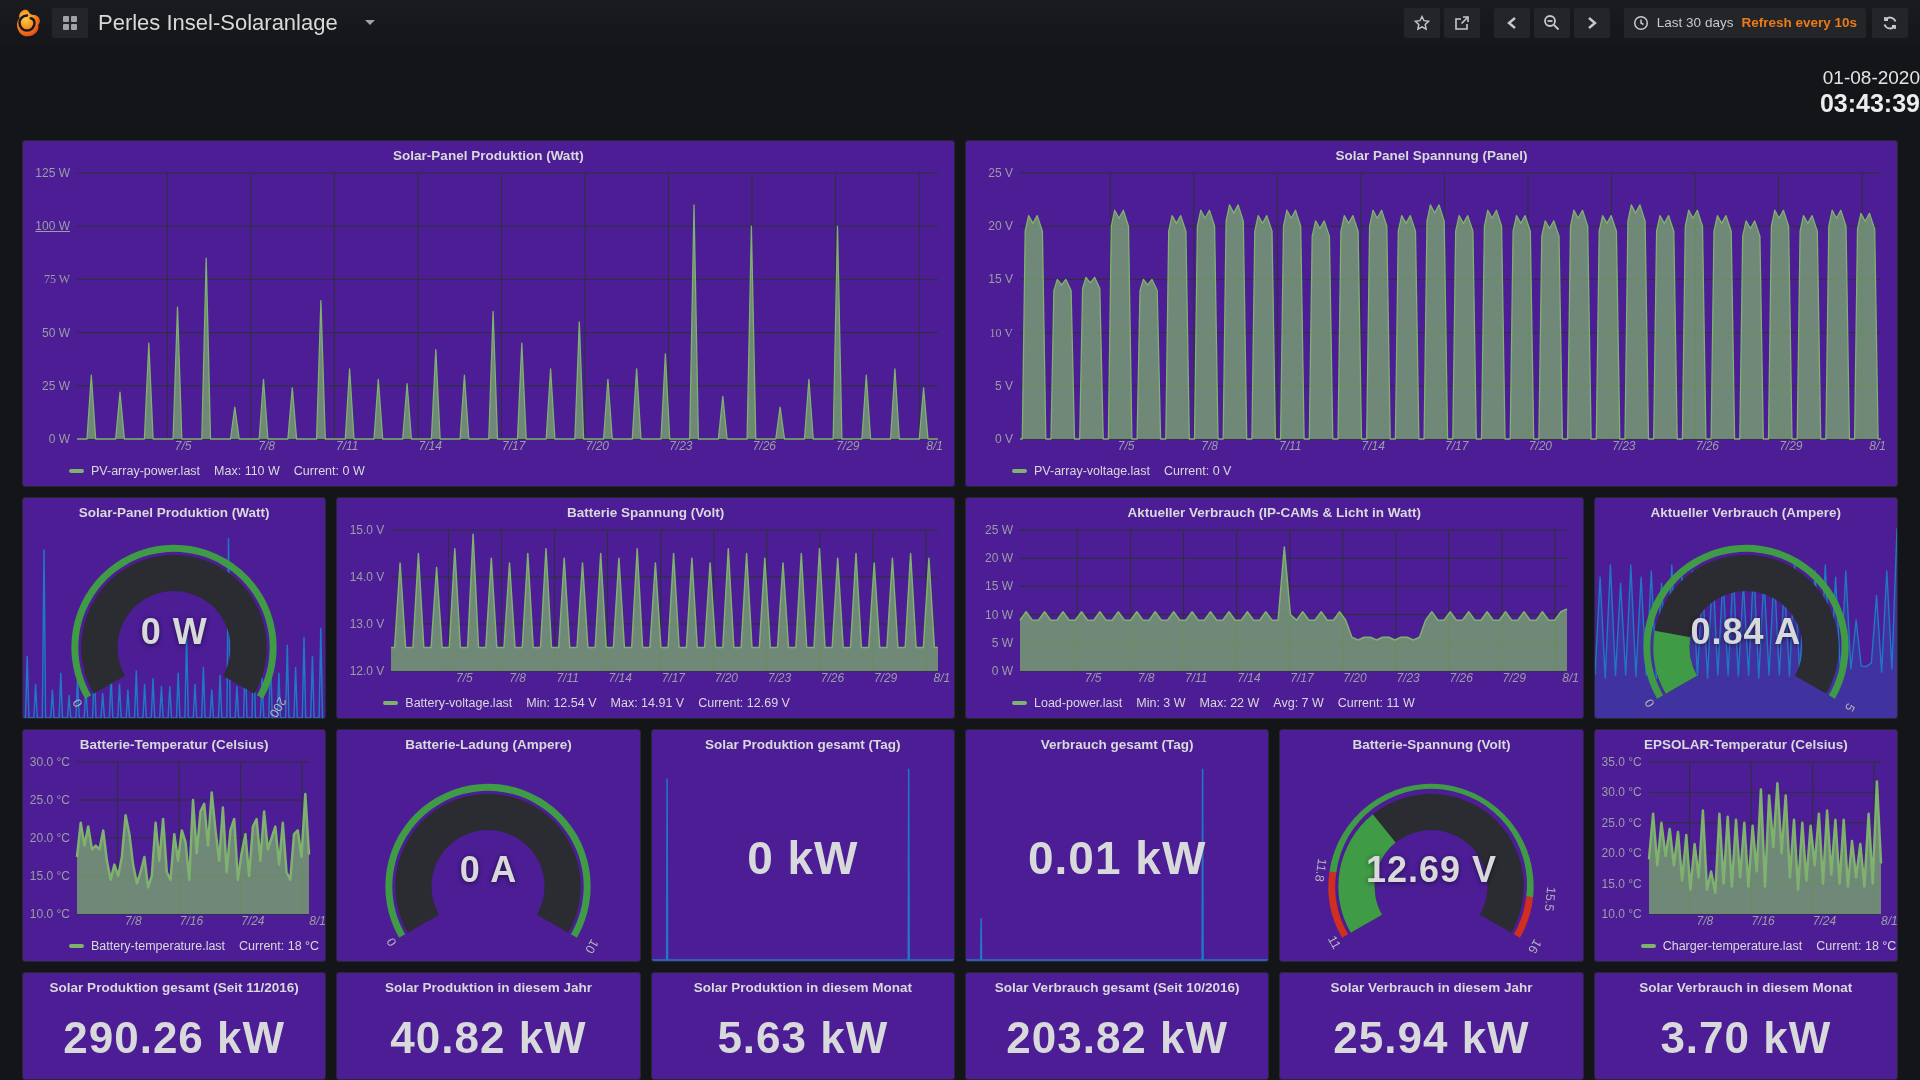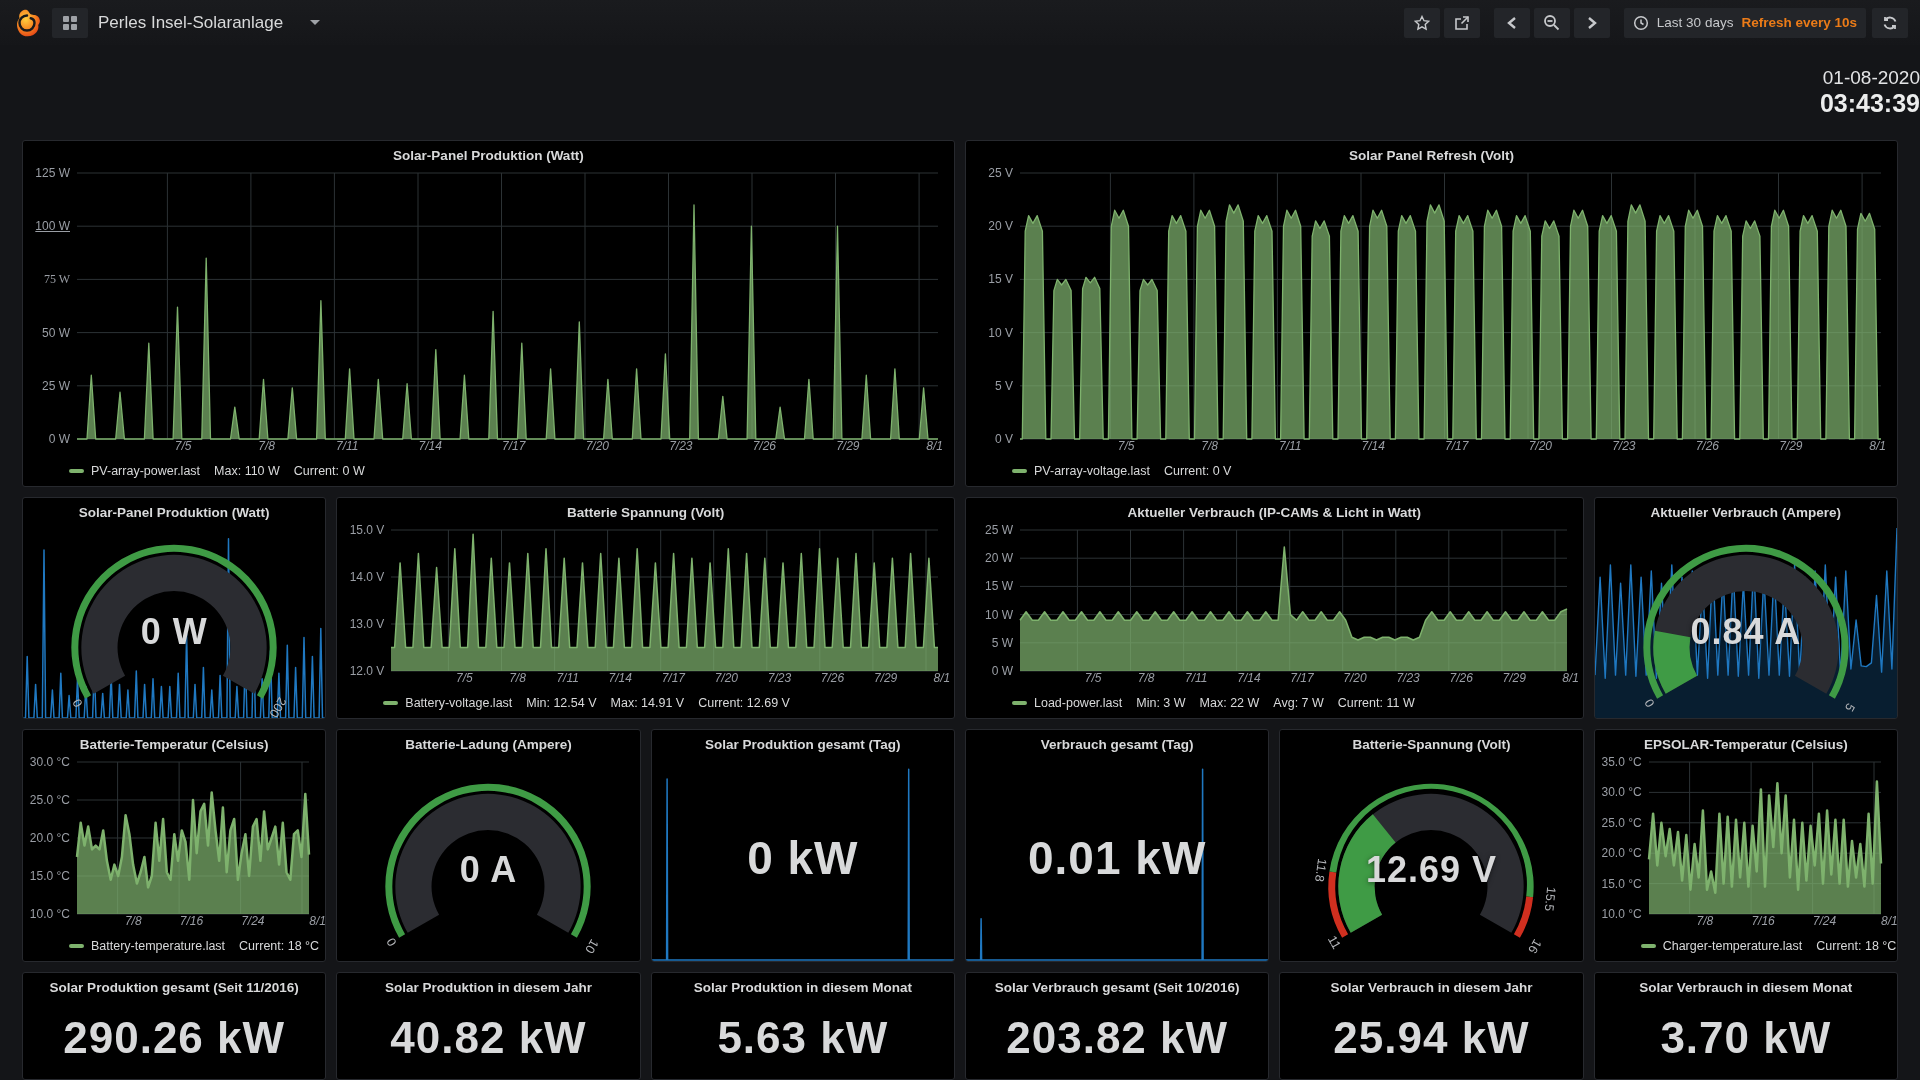--- a/index.html
+++ b/index.html
@@ -7,36 +7,36 @@
        font-family:"Liberation Sans",sans-serif;color:#d8d9da;}
   
   .navbar{height:45px;background:linear-gradient(#1a1b1e,#151619);display:flex;
           align-items:center;justify-content:space-between;padding:0 12px;}
   .nav-left{display:flex;align-items:center;gap:10px;}
   .logo{width:30px;height:30px;display:block;}
   .navbtn{background:#232529;border:none;border-radius:2px;height:30px;min-width:36px;
           display:flex;align-items:center;justify-content:center;gap:8px;color:#c7c9cc;
           font-size:14px;font-family:inherit;cursor:pointer;padding:0 9px;}
   .navbtn svg{display:block;}
-  .dash-title{font-size:17px;color:#d8d9da;display:flex;align-items:center;gap:27px;cursor:pointer;}
+  .dash-title{font-size:22px;color:#d8d9da;display:flex;align-items:center;gap:27px;cursor:pointer;}
   .caret{width:0;height:0;border-left:5px solid transparent;border-right:5px solid transparent;
          border-top:5px solid #9fa2a7;display:inline-block;}
   .nav-right{display:flex;align-items:flex-start;gap:6px;}
   .nav-group{display:flex;gap:4px;margin-right:8px;}
   .time-btn{font-size:13.5px;}
   .refresh-lbl{color:#eb7b18;font-weight:700;}
   
   .clock-wrap{height:95px;display:flex;flex-direction:column;align-items:flex-end;
               justify-content:center;line-height:1.18;}
   .clock-date{font-size:19px;color:#e3e4e6;}
   .clock-time{font-size:25px;font-weight:700;color:#eceded;}
   
   .grid{display:grid;grid-template-columns:repeat(6,1fr);
         grid-template-rows:347px 222px 233px 108px;gap:10px;margin:0 22px;}
-  .panel{background:#000000;border:1px solid #27292e;border-radius:3px;display:flex;
+  .panel{background:#4c1d95;border:1px solid #27292e;border-radius:3px;display:flex;
          flex-direction:column;min-width:0;position:relative;overflow:hidden;}
   .span3{grid-column:span 3;} .span2{grid-column:span 2;}
   .ptitle{margin:0;padding:7px 4px 2px;font-size:13.5px;font-weight:700;text-align:center;
           color:#d8d9da;cursor:pointer;white-space:nowrap;overflow:hidden;}
   
   .plot{flex:1;margin:8px 16px 22px 54px;position:relative;}
   .chart-svg{position:absolute;inset:0;overflow:visible;}
   .ylab{position:absolute;right:calc(100% + 7px);width:46px;text-align:right;font-size:12px;
         color:#9a9ea5;transform:translateY(-50%);white-space:nowrap;}
   .xlab{position:absolute;top:100%;width:48px;text-align:right;font-size:12px;
@@ -191,21 +191,21 @@
         <span class="item">
           <i class="dash"></i>
           <span>PV-array-power.last</span>
         </span>
         <span class="lstat">Max: 110 W</span>
         <span class="lstat">Current: 0 W</span>
       </div>
   </section>
 
   <section class="panel span3">
-    <h2 class="ptitle">Solar Panel Refresh (Volt)</h2>
+    <h2 class="ptitle">Solar Panel Spannung (Panel)</h2>
     <div class="plot">
         <svg width="861" height="266" class="chart-svg">
           <line x1="90.4" x2="90.4" y1="0" y2="266" stroke="#2c3235"></line>
           <line x1="173.9" x2="173.9" y1="0" y2="266" stroke="#2c3235"></line>
           <line x1="257.4" x2="257.4" y1="0" y2="266" stroke="#2c3235"></line>
           <line x1="341.0" x2="341.0" y1="0" y2="266" stroke="#2c3235"></line>
           <line x1="424.5" x2="424.5" y1="0" y2="266" stroke="#2c3235"></line>
           <line x1="508.0" x2="508.0" y1="0" y2="266" stroke="#2c3235"></line>
           <line x1="591.5" x2="591.5" y1="0" y2="266" stroke="#2c3235"></line>
           <line x1="675.0" x2="675.0" y1="0" y2="266" stroke="#2c3235"></line>
@@ -225,21 +225,21 @@
         <div class="xlab" style="left: 257.439px;">7/11</div>
         <div class="xlab" style="left: 340.956px;">7/14</div>
         <div class="xlab" style="left: 424.473px;">7/17</div>
         <div class="xlab" style="left: 507.99px;">7/20</div>
         <div class="xlab" style="left: 591.507px;">7/23</div>
         <div class="xlab" style="left: 675.024px;">7/26</div>
         <div class="xlab" style="left: 758.541px;">7/29</div>
         <div class="xlab" style="left: 842.058px;">8/1</div>
         <div class="ylab" style="top: 266px;">0 V</div>
         <div class="ylab" style="top: 212.8px;">5 V</div>
-        <div class="ylab" style="top: 159.6px;">10 V</div>
+        <div class="ylab" style="top: 159.6px; font-family: Liberation Serif, serif;">10 V</div>
         <div class="ylab" style="top: 106.4px;">15 V</div>
         <div class="ylab" style="top: 53.2px;">20 V</div>
         <div class="ylab" style="top: 0px;">25 V</div>
       </div>
     <div class="legend">
         <span class="item">
           <i class="dash"></i>
           <span>PV-array-voltage.last</span>
         </span>
         <span class="lstat">Current: 0 V</span>

